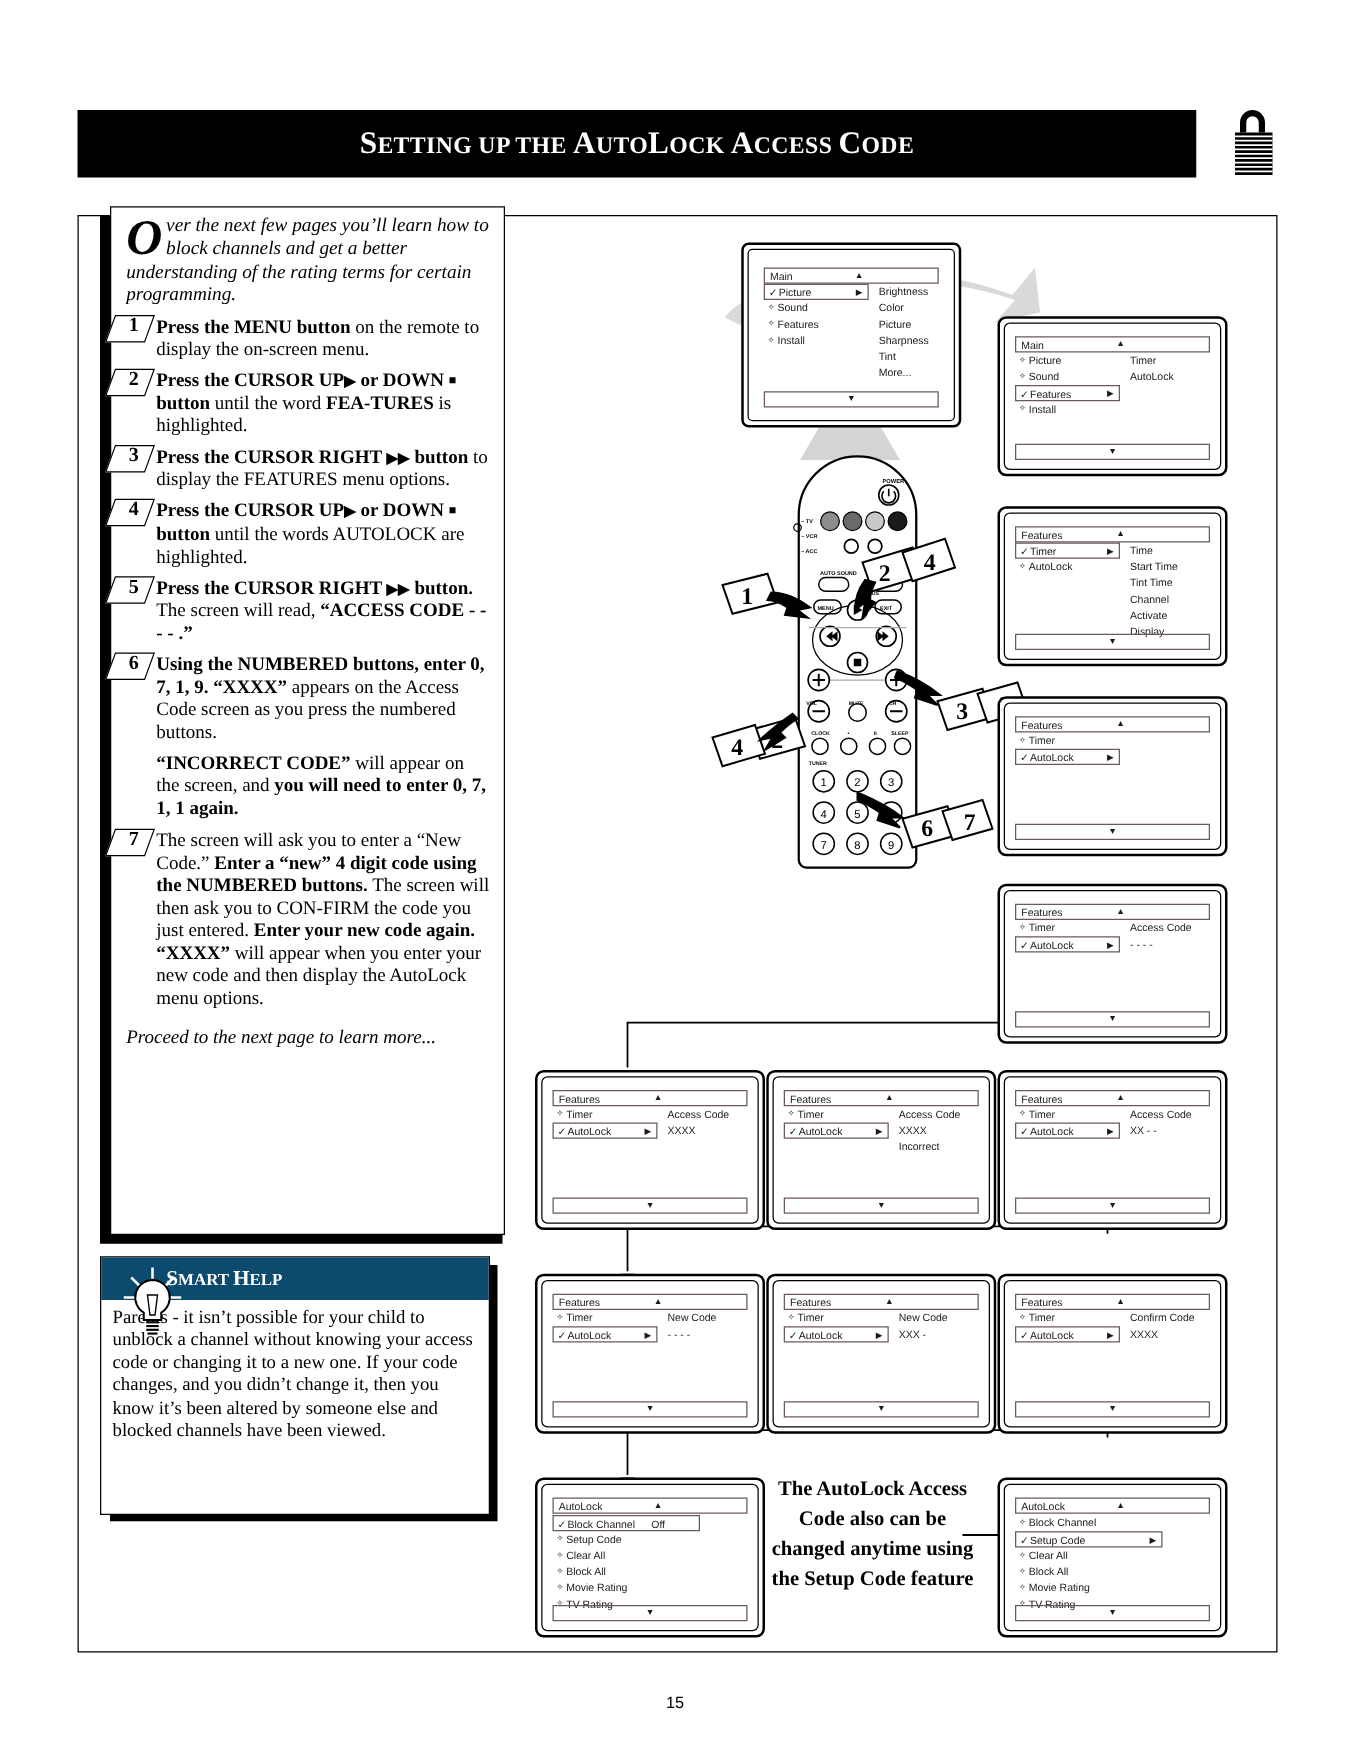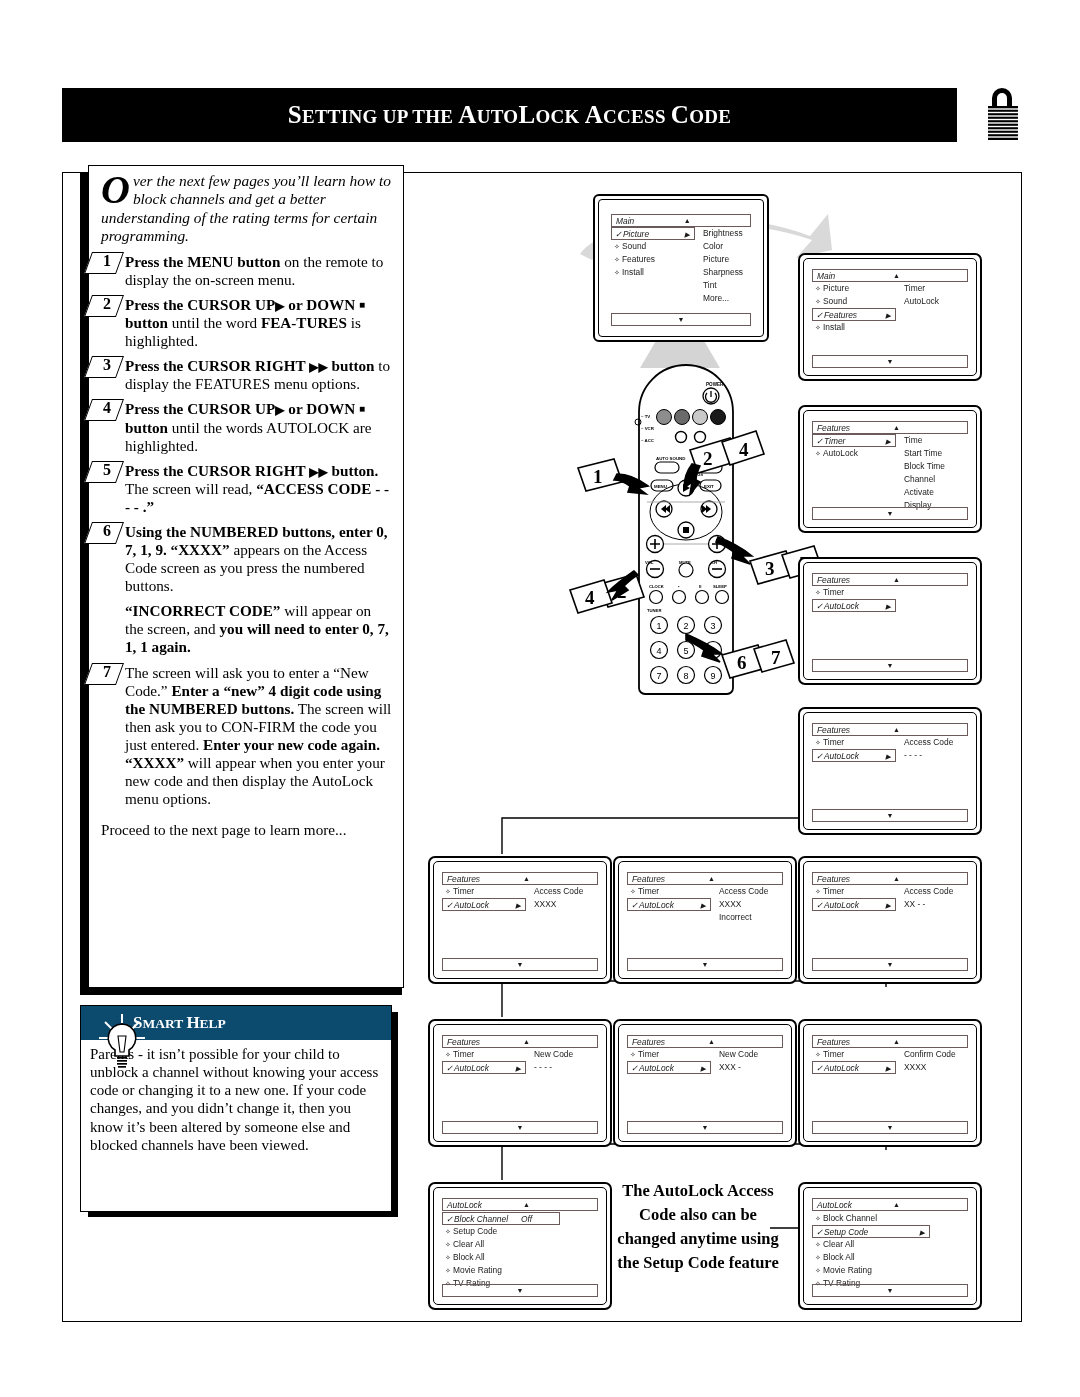--- a/index.html
+++ b/index.html
@@ -28,21 +28,21 @@
      font-family:"Liberation Sans",sans-serif;font-weight:bold;font-size:12.4px;letter-spacing:1.4px;}
   .step{position:relative;margin:0 0 7px 0;padding-left:24px;}
   .num{position:absolute;left:-13px;top:-1px;width:30px;height:20px;
      background:#fff;border:1.6px solid #000;transform:skewX(-20deg);}
   .numtxt{position:absolute;left:-7px;top:-2px;width:26px;height:21px;text-align:center;
      font-weight:bold;font-size:16px;font-family:"Liberation Serif",serif;}
   .step p{margin:0;}
   b{font-weight:bold;}
   .tri{font-size:12px;}
   .sq{font-size:10px;vertical-align:2px;}
-  .proceed{margin-top:13px;}
+  .proceed{font-style:italic;margin-top:13px;}
 
   
   .sh-shadow{position:absolute;left:88px;top:988px;width:310px;height:205px;background:#000;}
   .sh{position:absolute;left:80px;top:981px;width:310px;height:205px;background:#fff;border:1px solid #000;}
   .sh-bar{height:34px;background:#0c4a6e;color:#fff;display:flex;align-items:center;}
   .sh-bar .t{font-family:"Liberation Serif",serif;font-weight:bold;font-size:17px;padding-left:52px;}
   .sh-bar .t .s{font-size:13.5px;}
   .bulb{position:absolute;left:14px;top:6px;width:54px;height:62px;}
   .sh-body{padding:5px 8px 4px 9px;font-size:15px;line-height:1.21;}
   .sh-body .fi{text-indent:26px;}
@@ -59,21 +59,21 @@
   
   .note{position:absolute;left:422px;top:661px;width:315px;height:88px;background:#000;color:#fff;
      padding:5px 9px 4px 9px;box-sizing:border-box;font-weight:bold;font-size:16.2px;line-height:1.22;
      font-family:"Liberation Serif",serif;}
 
   
   .scr{position:absolute;background:#fff;border:2.2px solid #000;border-radius:7px;}
   .scr .in{position:absolute;left:3px;top:3px;right:3px;bottom:3px;border:1.1px solid #000;border-radius:5px;}
   .menu{position:absolute;left:12px;right:12px;top:14px;font-family:"Liberation Sans",sans-serif;font-size:8.4px;color:#1a1a1a;}
   .mrow{position:relative;height:13px;line-height:13px;display:flex;}
-  .mbox{border:1px solid #6b5a5a;box-sizing:border-box;font-style:italic;}
+  .mbox{border:1px solid #6b5a5a;box-sizing:border-box;}
   .mtitle{width:100%;height:13px;line-height:12px;padding-left:4px;position:relative;}
   .mtitle .up{position:absolute;left:52%;top:0;font-size:7px;}
   .mleft{width:84px;position:relative;padding-left:4px;box-sizing:border-box;}
   .mleft .chk{position:absolute;left:3px;top:0;}
   .mleft .dia{position:absolute;left:3px;top:0;font-size:7px;}
   .mleft .lbl{padding-left:7px;}
   .mleft .rt{position:absolute;right:4px;top:0;font-size:7px;}
   .mright{padding-left:8px;}
   .mbot{position:absolute;left:12px;right:12px;bottom:11px;height:13px;border:1px solid #6b5a5a;box-sizing:border-box;text-align:center;line-height:12px;font-size:7px;color:#1a1a1a;font-family:"Liberation Sans",sans-serif;}
 
@@ -405,21 +405,21 @@
         <div class="mrow">
           <div class="mleft mbox"><span class="chk">✓</span><span class="lbl">Timer</span><span class="rt">▶</span></div>
           <div class="mright">Time</div>
         </div>
         <div class="mrow">
           <div class="mleft "><span class="dia">✧</span><span class="lbl">AutoLock</span></div>
           <div class="mright">Start Time</div>
         </div>
         <div class="mrow">
           <div class="mleft "></div>
-          <div class="mright">Block Time</div>
+          <div class="mright">Tint Time</div>
         </div>
         <div class="mrow">
           <div class="mleft "></div>
           <div class="mright">Channel</div>
         </div>
         <div class="mrow">
           <div class="mleft "></div>
           <div class="mright">Activate</div>
         </div>
         <div class="mrow">
@@ -636,13 +636,14 @@
           <div class="mrow">
             <div class="mleft " style="width:118px;"><span class="dia">✧</span><span class="lbl">TV Rating</span></div>
           </div>
         </div>
       </div>
       <div class="mbot">▼</div>
     </div>
 
   <div class="caption">The AutoLock Access Code also can be changed anytime using the Setup Code feature</div>
 
+  <div class="pageno">15</div>
 </div>
 
 </body></html>

